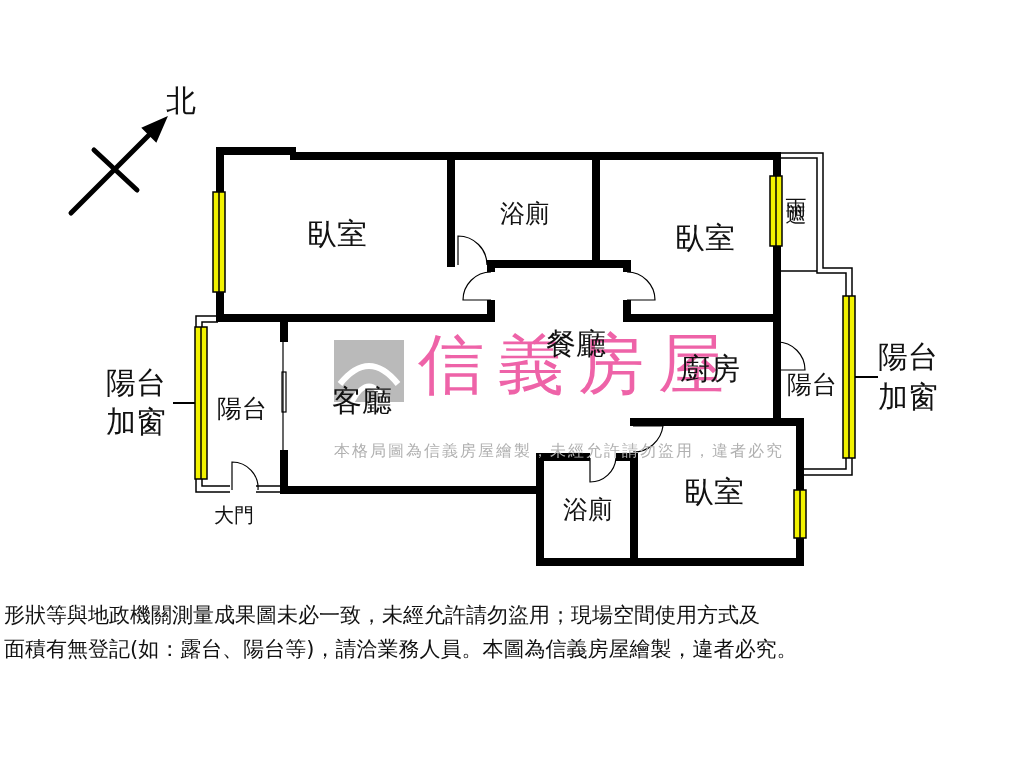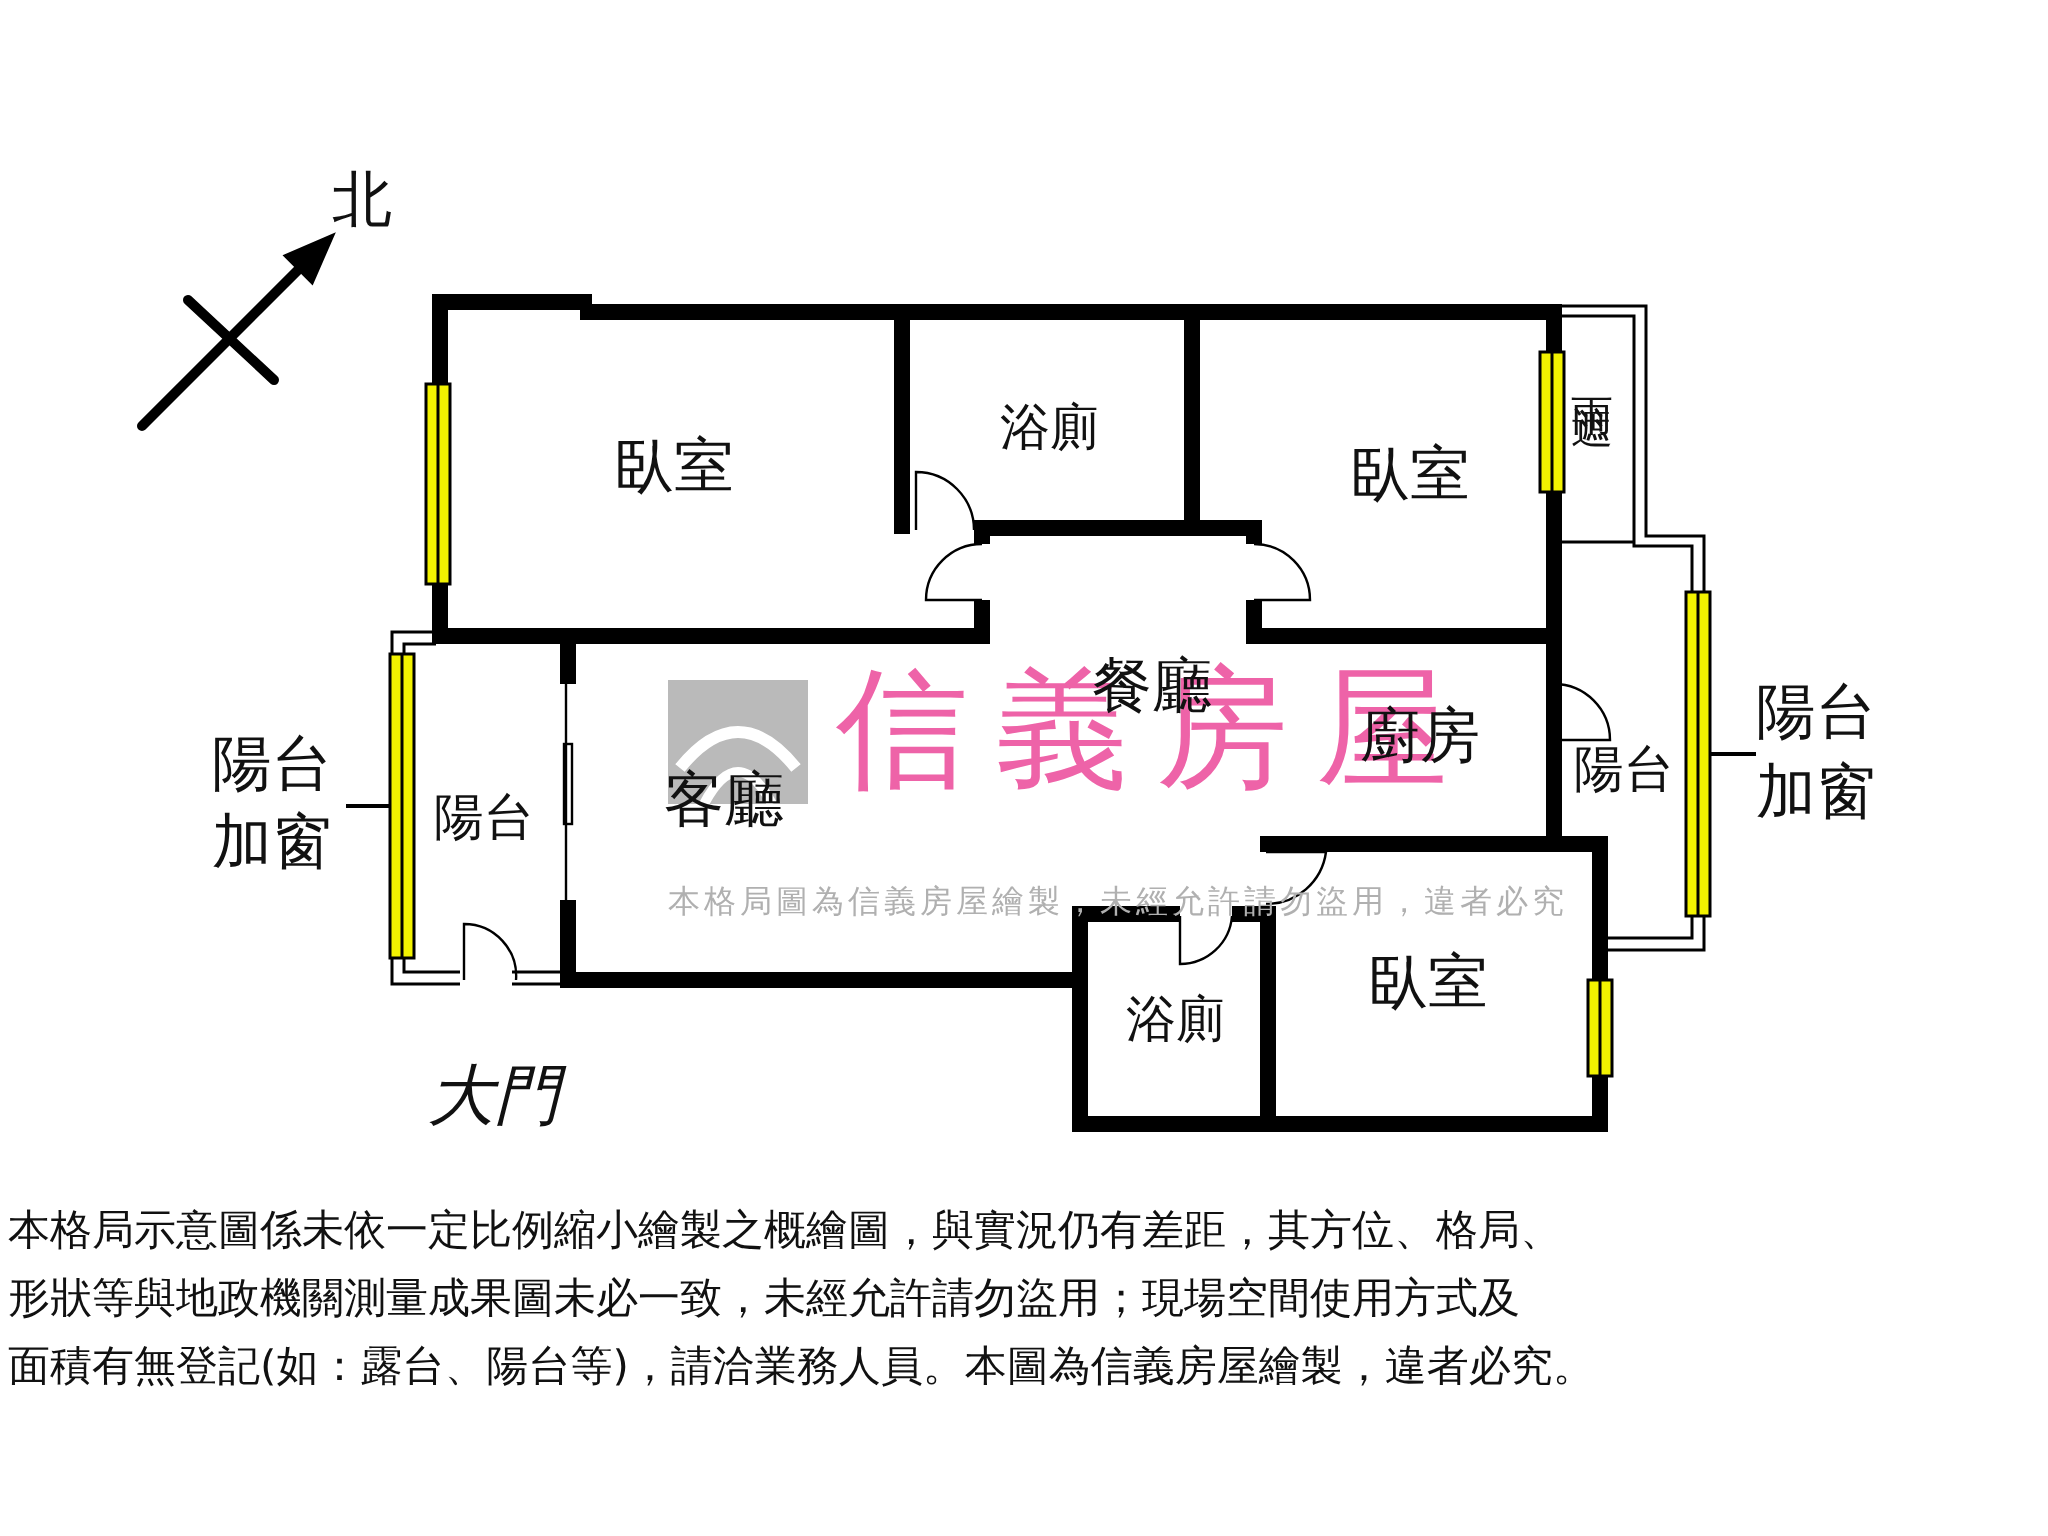--- a/index.html
+++ b/index.html
@@ -124,26 +124,25 @@
   <div class="lbl lbl-md" style="left:500px;top:201px;">浴廁</div>
   <div class="lbl lbl-lg" style="left:675px;top:223px;">臥室</div>
   <div class="lbl lbl-vert" style="left:785px;top:182px;">雨遮</div>
   <div class="lbl lbl-lg" style="left:518px;top:329px;margin-left:28px;">餐廳</div>
   <div class="lbl lbl-lg" style="left:680px;top:354px;">廚房</div>
   <div class="lbl lbl-lg" style="left:332px;top:386px;">客廳</div>
   <div class="lbl lbl-md" style="left:217px;top:396px;">陽台</div>
   <div class="lbl lbl-md" style="left:787px;top:372px;">陽台</div>
   <div class="lbl lbl-md" style="left:563px;top:497px;">浴廁</div>
   <div class="lbl lbl-lg" style="left:684px;top:477px;">臥室</div>
-  <div class="lbl lbl-lg" style="left:214px;top:531px;font-size:33px;font-style:italic;">大門</div>
+  <div class="lbl lbl-lg" style="left:214px;top:505px;font-size:20px;">大門</div>
 
   
   <div class="lbl lbl-lg" style="left:106px;top:368px;">陽台</div>
   <div class="lbl lbl-lg" style="left:106px;top:407px;">加窗</div>
   <div class="lbl lbl-lg" style="left:878px;top:342px;">陽台</div>
   <div class="lbl lbl-lg" style="left:878px;top:382px;">加窗</div>
 </div>
 
 <div class="disclaimer">
-  <p>本格局示意圖係未依一定比例縮小繪製之概繪圖，與實況仍有差距，其方位、格局、</p>
   <p>形狀等與地政機關測量成果圖未必一致，未經允許請勿盜用；現場空間使用方式及</p>
   <p>面積有無登記(如：露台、陽台等)，請洽業務人員。本圖為信義房屋繪製，違者必究。</p>
 </div>
 
 </body></html>

